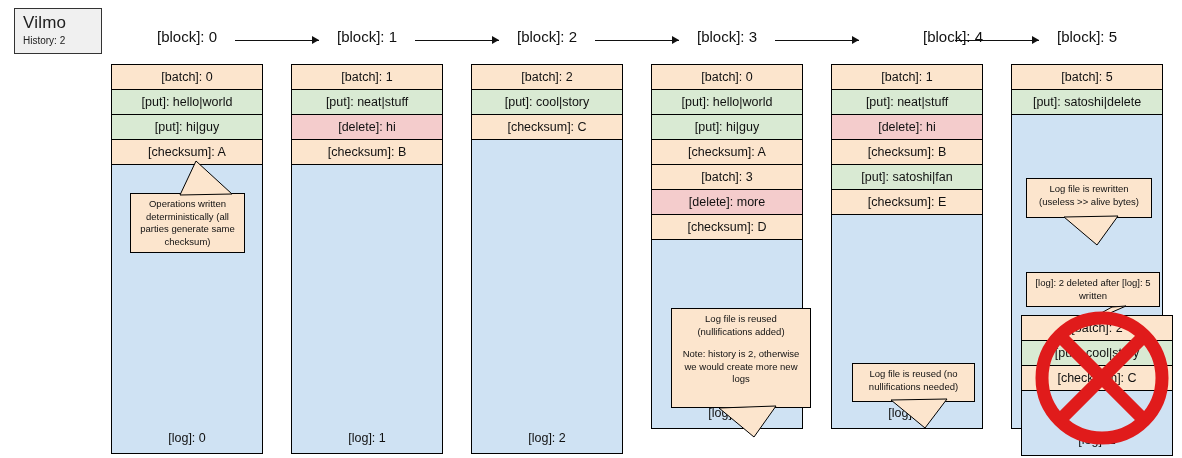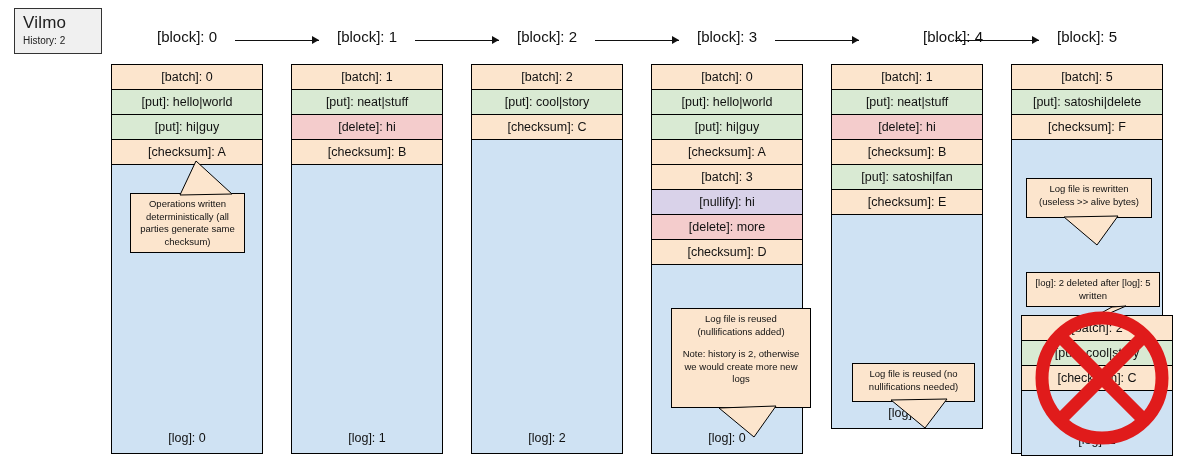--- a/index.html
+++ b/index.html
@@ -233,21 +233,20 @@
         <div class="logbody" style="height: 315px;">
           <div class="log-label">[log]: 2</div>
         </div>
       </div>
       <div class="column" style="left: 651px; top: 64px;">
         <div class="entry batch">[batch]: 0</div>
         <div class="entry put">[put]: hello|world</div>
         <div class="entry put">[put]: hi|guy</div>
         <div class="entry meta">[checksum]: A</div>
         <div class="entry batch">[batch]: 3</div>
-        <div class="entry nullify">[nullify]: hi</div>
         <div class="entry delete">[delete]: more</div>
         <div class="entry meta">[checksum]: D</div>
         <div class="logbody" style="height: 190px;">
           <div class="log-label">[log]: 0</div>
         </div>
       </div>
       <div class="callout" style="left: 671px; top: 308px; width: 140px; min-height: 100px;">
         <p>Log file is reused (nullifications added)</p>
         <p>Note: history is 2, otherwise we would create more new logs</p>
       </div>
@@ -267,21 +266,20 @@
       </div>
       <div class="callout" style="left: 852px; top: 363px; width: 123px; min-height: 39px;">
         <p>Log file is reused (no nullifications needed)</p>
       </div>
       <svg class="tail" width="60" height="32" style="left: 890px; top: 398px;">
         <polygon points="1,2 57,1 35,30" fill="#fce5cd" stroke="#000000" stroke-width="1"></polygon>
       </svg>
       <div class="column" style="left: 1011px; top: 64px;">
         <div class="entry batch">[batch]: 5</div>
         <div class="entry put">[put]: satoshi|delete</div>
-        <div class="entry meta">[checksum]: F</div>
         <div class="logbody" style="height: 315px;">
           <div class="log-label">[log]: 5</div>
         </div>
       </div>
       <div class="callout" style="left: 1026px; top: 178px; width: 126px; min-height: 40px;">
         <p>Log file is rewritten (useless &gt;&gt; alive bytes)</p>
       </div>
       <svg class="tail" width="58" height="32" style="left: 1063px; top: 215px;">
         <polygon points="1,2 55,1 34,30" fill="#fce5cd" stroke="#000000" stroke-width="1"></polygon>
       </svg>

